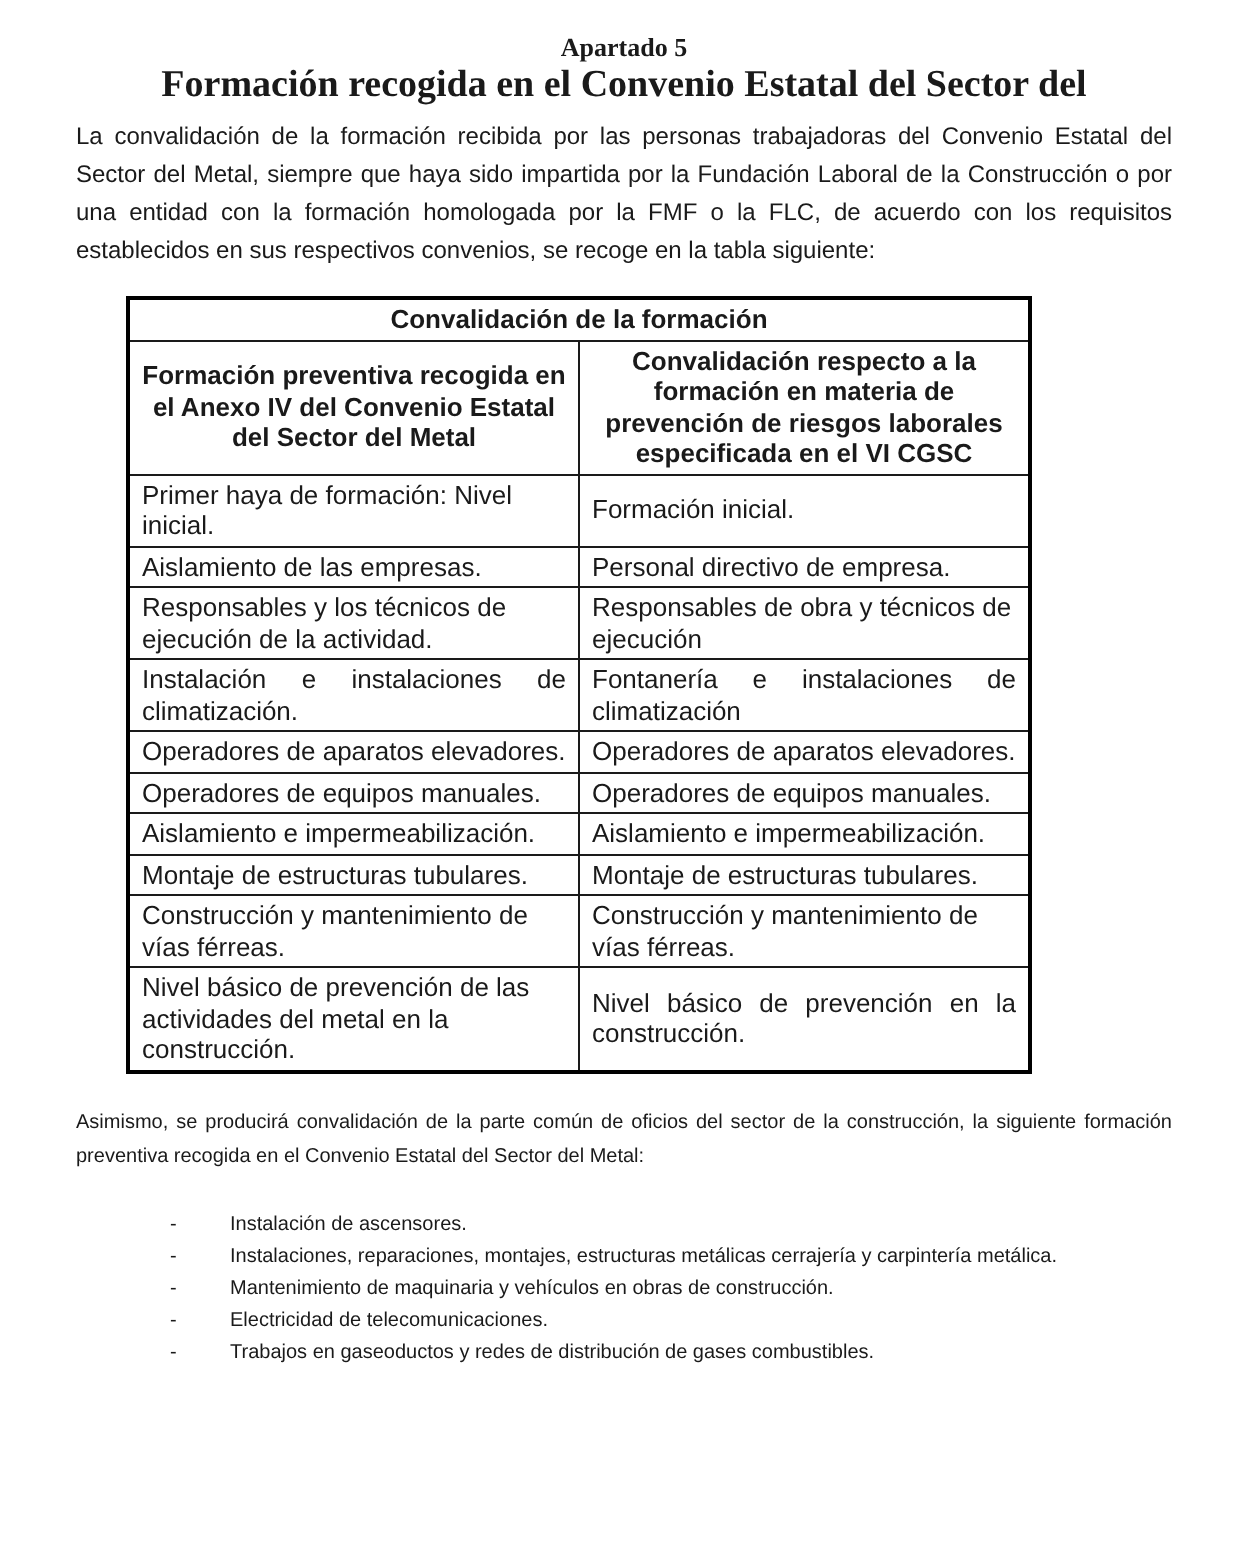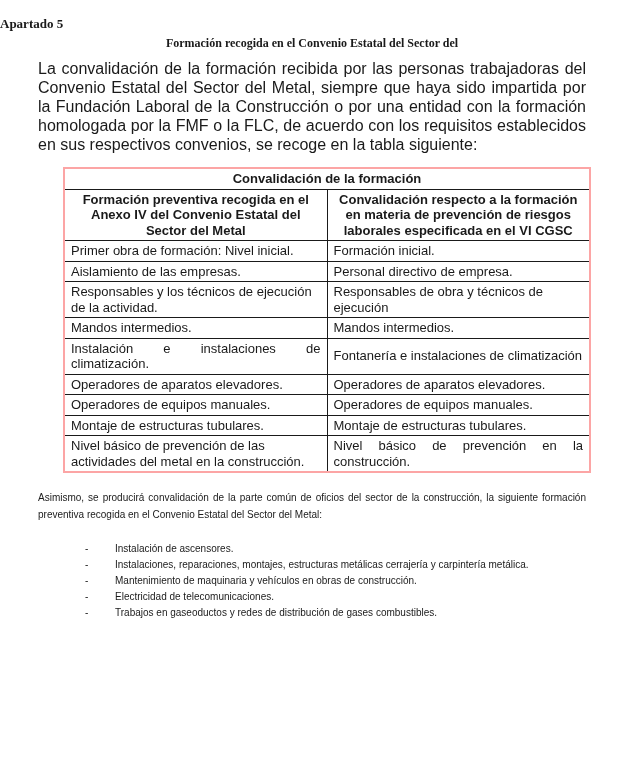--- a/index.html
+++ b/index.html
@@ -3,39 +3,39 @@
 <meta charset="utf-8">
 <style>
   html,body{margin:0;padding:0;}
   body{
     width:624px;height:773px;overflow:hidden;
     background:#ffffff;color:#1a1a1a;
     font-family:"Liberation Sans",sans-serif;
   }
   .page{padding-top:16px;}
   .heading{
-    text-align:left;
+    text-align:center;
     font-family:"Liberation Serif",serif;
     font-weight:bold;font-size:13px;line-height:16px;
   }
   .doc-title{
     text-align:center;
     font-family:"Liberation Serif",serif;
-    font-weight:bold;font-size:12px;line-height:18px;
+    font-weight:bold;font-size:19px;line-height:18px;
     margin-top:2px;
   }
   .intro{
     margin:7px 38px 13px 38px;
-    font-size:16px;line-height:19px;
+    font-size:12px;line-height:19px;
     text-align:justify;
   }
   table.conv-table{
     border-collapse:collapse;table-layout:fixed;
-    width:528px;margin:10px 0 0 63px;
-    border:2px solid #fca5a5;
+    width:453px;margin:10px 0 0 63px;
+    border:2px solid #000000;
   }
   table.conv-table td{
     border:1px solid #1a1a1a;
     font-size:13px;line-height:15.5px;
     padding:2px 6px;vertical-align:middle;
     overflow:hidden;
   }
   td.t-title{
     text-align:center;font-weight:bold;font-size:13.5px;line-height:17px;
   }
@@ -69,50 +69,54 @@
   <table class="conv-table">
     <tbody>
       <tr>
         <td class="t-title" colspan="2">Convalidación de la formación</td>
       </tr>
       <tr>
         <td class="t-head">Formación preventiva recogida en el Anexo IV del Convenio Estatal del Sector del Metal</td>
         <td class="t-head">Convalidación respecto a la formación en materia de prevención de riesgos laborales especificada en el VI CGSC</td>
       </tr>
       <tr>
-        <td>Primer obra de formación: Nivel inicial.</td>
+        <td>Primer haya de formación: Nivel inicial.</td>
         <td>Formación inicial.</td>
       </tr>
       <tr>
         <td>Aislamiento de las empresas.</td>
         <td>Personal directivo de empresa.</td>
       </tr>
       <tr>
         <td>Responsables y los técnicos de ejecución de la actividad.</td>
         <td>Responsables de obra y técnicos de ejecución</td>
-      </tr>
-      <tr>
-        <td>Mandos intermedios.</td>
-        <td>Mandos intermedios.</td>
       </tr>
       <tr>
         <td class="just">Instalación e instalaciones de climatización.</td>
         <td class="just">Fontanería e instalaciones de climatización</td>
       </tr>
       <tr>
         <td>Operadores de aparatos elevadores.</td>
         <td>Operadores de aparatos elevadores.</td>
       </tr>
       <tr>
         <td>Operadores de equipos manuales.</td>
         <td>Operadores de equipos manuales.</td>
       </tr>
       <tr>
+        <td>Aislamiento e impermeabilización.</td>
+        <td>Aislamiento e impermeabilización.</td>
+      </tr>
+      <tr>
         <td>Montaje de estructuras tubulares.</td>
         <td>Montaje de estructuras tubulares.</td>
+      </tr>
+      <tr>
+        <td>Construcción y mantenimiento de vías férreas.</td>
+        <td>Construcción y mantenimiento de vías férreas.</td>
       </tr>
       <tr>
         <td>Nivel básico de prevención de las actividades del metal en la construcción.</td>
         <td class="just">Nivel básico de prevención en la construcción.</td>
       </tr>
     </tbody>
   </table>
 
   <p class="closing">Asimismo, se producirá convalidación de la parte común de oficios del sector de la construcción, la siguiente formación preventiva recogida en el Convenio Estatal del Sector del Metal:</p>
 

